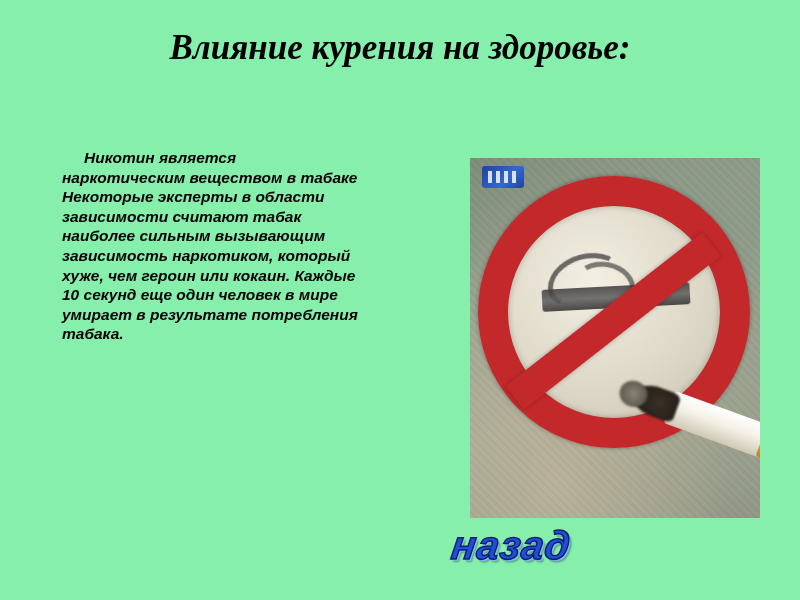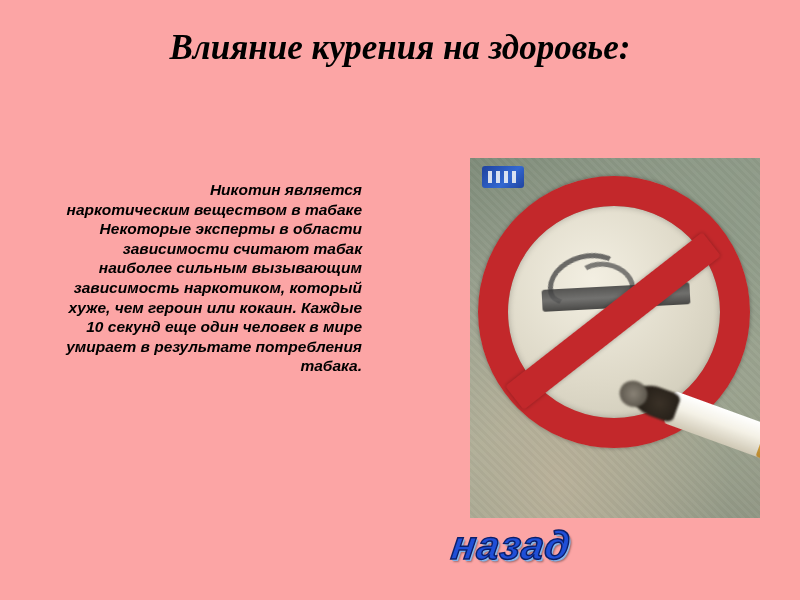--- a/index.html
+++ b/index.html
@@ -13,21 +13,21 @@
     font-family: "Liberation Sans", sans-serif;
     overflow: hidden;
     position: relative;
   }
   .slide {
     position: absolute;
     left: 0;
     top: 0;
     width: 800px;
     height: 600px;
-    background: #fca5a5;
+    background: #86efac;
   }
   .slide-title {
     position: absolute;
     left: 40px;
     top: 28px;
     width: 720px;
     text-align: center;
     font-family: "Liberation Serif", serif;
     font-weight: bold;
     font-style: italic;
@@ -40,22 +40,21 @@
     position: absolute;
     left: 62px;
     top: 148px;
     width: 300px;
     font-family: "Liberation Sans", sans-serif;
     font-style: italic;
     font-weight: bold;
     font-size: 15.5px;
     line-height: 19.6px;
     color: #000000;
-    text-align: right;
-    margin-top: 32px;
+    text-align: left;
   }
   .body-text p {
     margin: 0;
   }
   .body-text p.indent {
     text-indent: 22px;
   }
   
   .photo {
     position: absolute;

